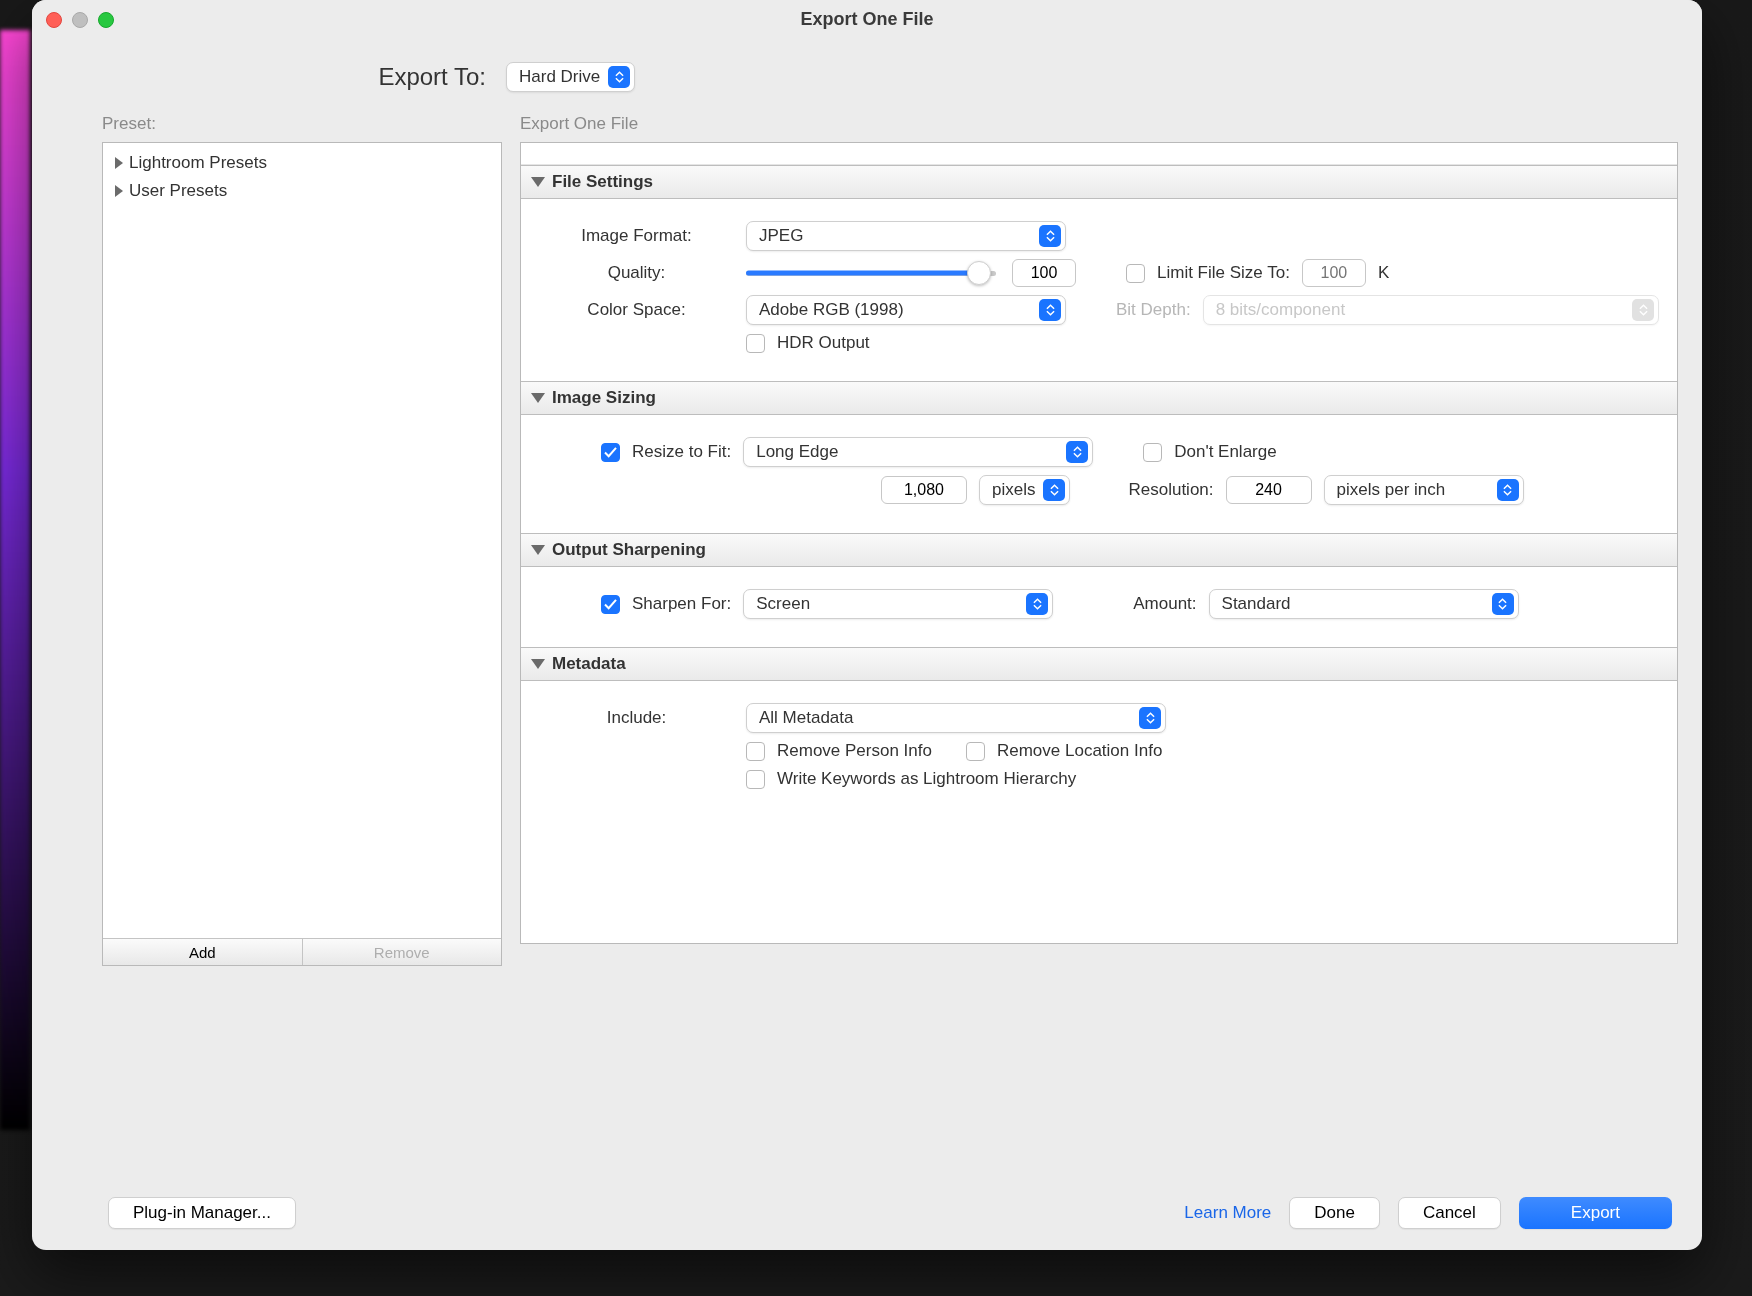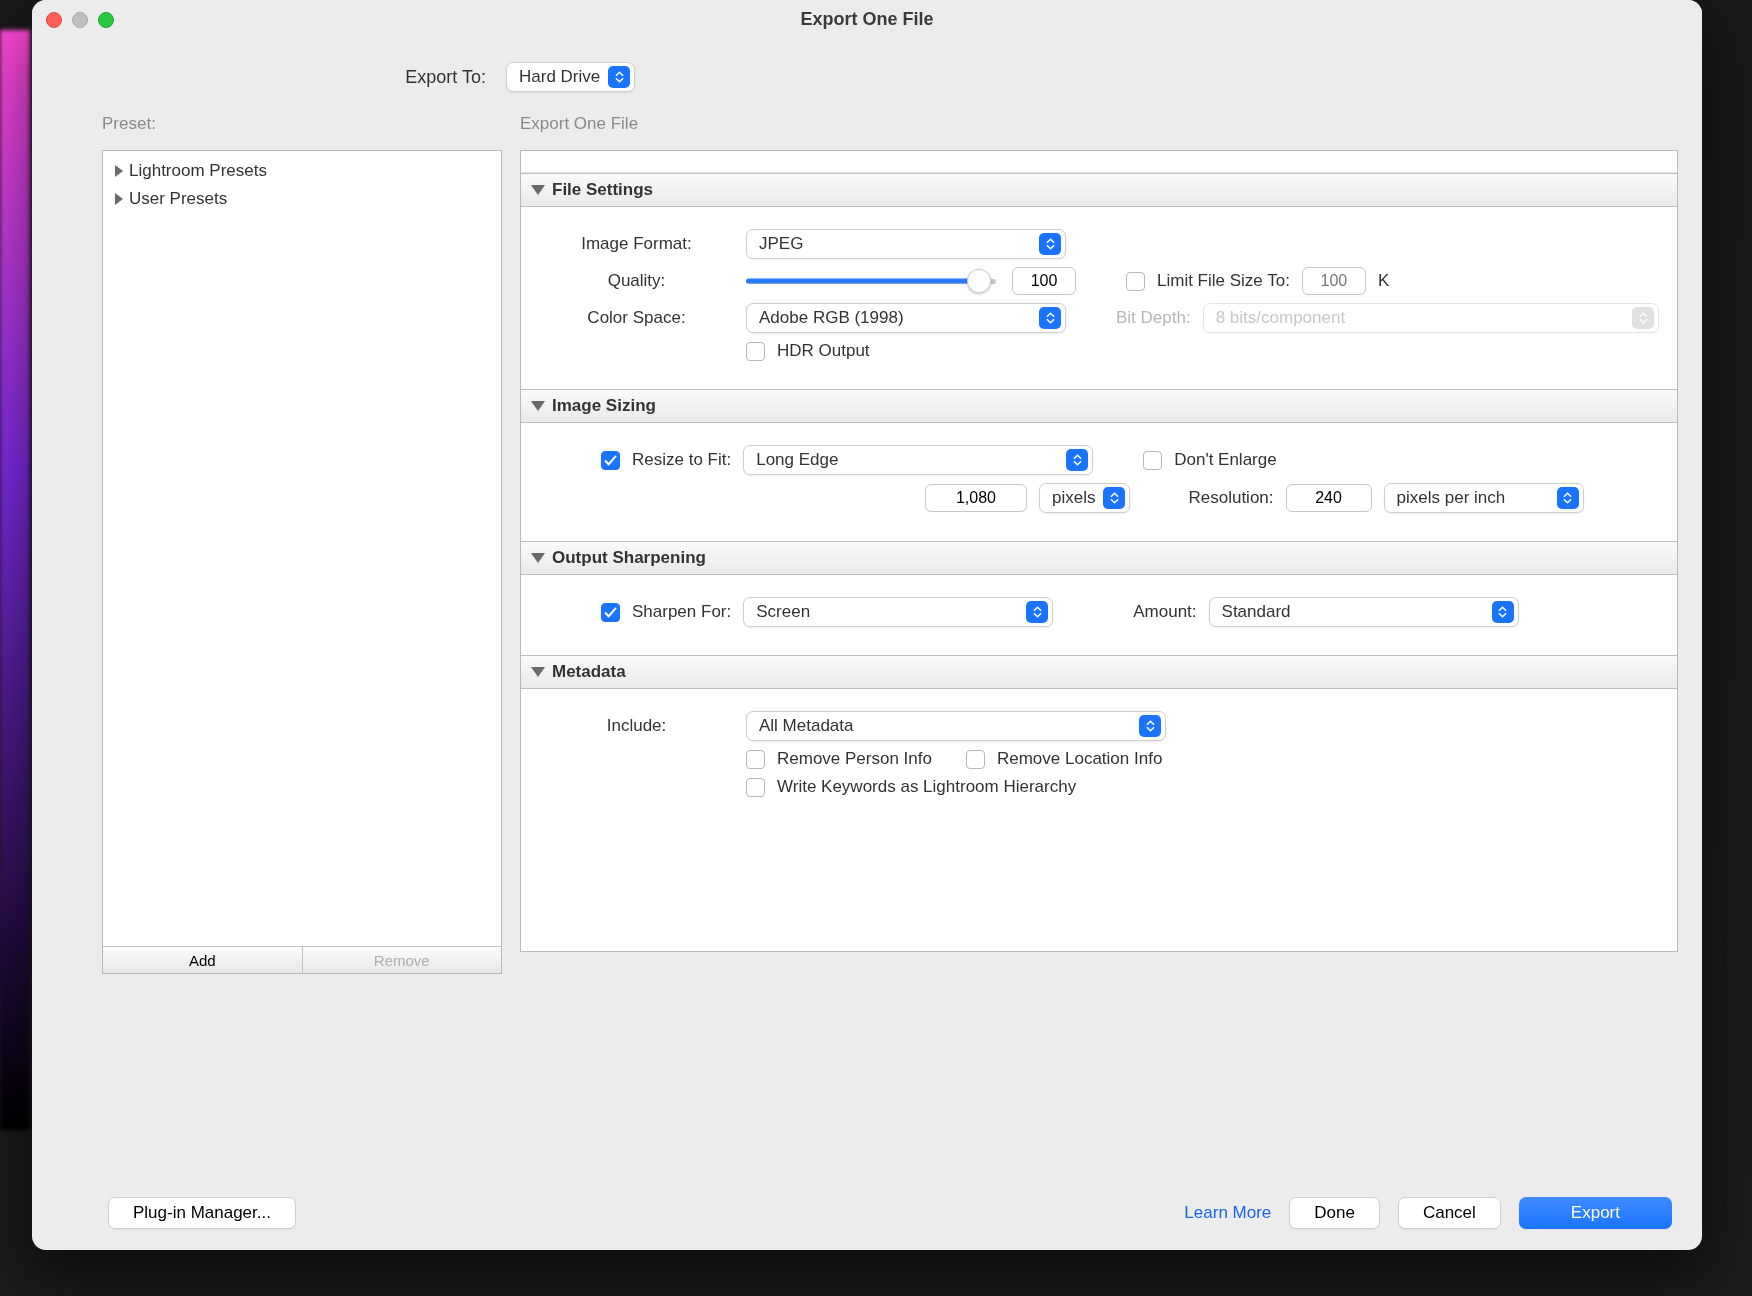--- a/index.html
+++ b/index.html
@@ -51,21 +51,21 @@
 .titlebar .title {
   position:absolute; left:0; right:0; text-align:center;
   font-size:18px; font-weight:600; color:#3a3a3a;
 }
 .export-to-row {
   padding: 22px 0 22px 0;
   display:flex; align-items:center; justify-content:flex-start;
   gap:14px;
 }
 .export-to-row .lbl {
-  width:460px; text-align:right; font-size:18px; padding-right:6px;
+  width:460px; text-align:right; font-size:24px; padding-right:6px;
 }
 .mac-select {
   display:inline-flex; align-items:center;
   background:#fff; border:1px solid #cfcfcf; border-radius:7px;
   height:30px; padding:0 4px 0 12px; font-size:17px;
   box-shadow: 0 1px 2px rgba(0,0,0,.08);
 }
 .mac-select .txt { padding-right:8px; }
 .select-arrows {
   width:22px; height:22px; border-radius:5px;
@@ -75,21 +75,21 @@
 }
 .select-arrows.disabled { background:#c9c9c9; }
 .select-arrows svg { width:9px; height:6px; display:block; }
 .columns {
   display:flex; padding: 0 24px 0 70px; gap:18px; flex: 0 0 auto;
   align-items:flex-start;
 }
 .col-left { width: 400px; }
 .col-right { flex:1; }
 .col-head {
-  font-size:17px; color:#8a8a8a; padding-bottom:16px;
+  font-size:17px; color:#8a8a8a; padding-bottom:8px;
 }
 .preset-box {
   background:#fff; border:1px solid #b9b9b9;
   height: 824px; overflow:hidden;
   display:flex; flex-direction:column;
 }
 .presets-list { flex:1; padding-top:6px; }
 .preset-item {
   display:flex; align-items:center; padding:4px 12px;
   font-size:17px;
@@ -327,21 +327,21 @@
                     <path d="M1 1 L5 5 L9 1" stroke="white" stroke-width="1.6" fill="none"></path>
                   </svg>
               </span>
             </div>
             <div style="width:26px"></div>
             <span class="check"></span>
             <span class="sublabel">Don't Enlarge</span>
           </div>
           <div class="frow">
             <div style="width:330px"></div>
-            <input class="num-input" style="width: 102px; margin-left: 44px;" value="1,080">
+            <input class="num-input" style="width: 86px;" value="1,080">
             <div class="mac-select sel">
               <span class="txt">pixels</span>
               <span class="select-arrows">
                 <svg viewBox="0 0 10 6">
                     <path d="M1 5 L5 1 L9 5" stroke="white" stroke-width="1.6" fill="none"></path>
                   </svg>
                 <svg viewBox="0 0 10 6">
                     <path d="M1 1 L5 5 L9 1" stroke="white" stroke-width="1.6" fill="none"></path>
                   </svg>
               </span>

